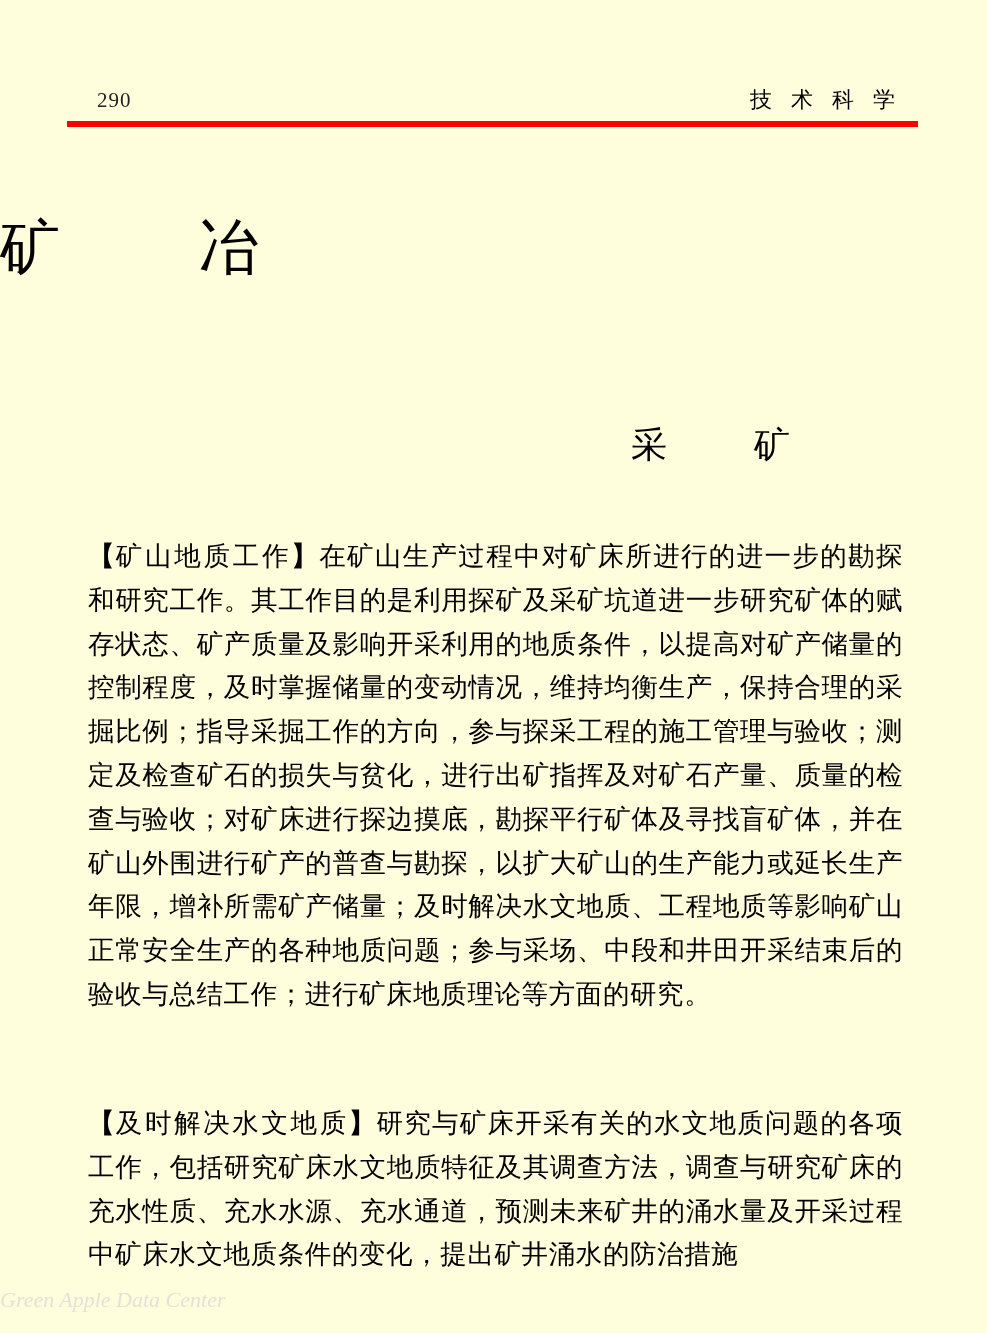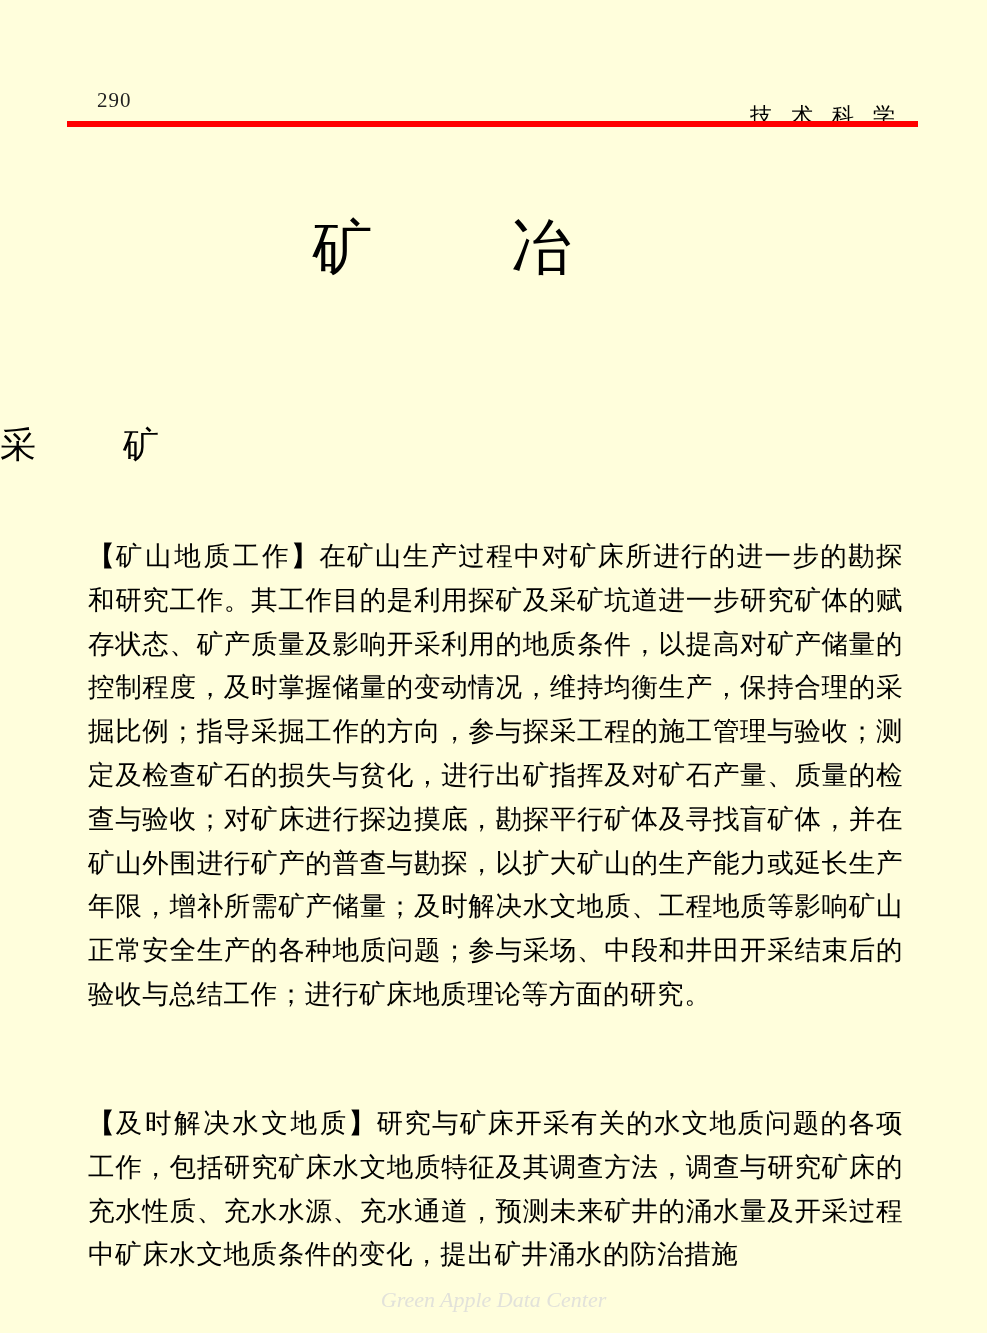--- a/index.html
+++ b/index.html
@@ -20,58 +20,56 @@
       left: 97px;
       top: 88px;
       font-family: "Liberation Serif", "DejaVu Serif", serif;
       font-size: 21px;
       color: #222;
       letter-spacing: 1px;
     }
     .running-head {
       position: absolute;
       right: 92px;
-      top: 101px;
+      top: 85px;
       font-size: 22px;
       letter-spacing: 19px;
       margin-right: -19px;
       color: #000;
     }
     .header-rule {
       position: absolute;
       left: 67px;
       top: 121px;
       width: 851px;
       height: 6px;
       background: #FF0000;
     }
     .chapter-title {
       position: absolute;
       left: 0;
       width: 787px;
       top: 212px;
-      text-align: center;
       font-size: 60px;
       line-height: 70px;
       white-space: pre;
-      padding-left: 48px;
     }
     .chapter-title .ch {
       display: inline-block;
     }
     .chapter-title .gap {
       display: inline-block;
       width: 138px;
     }
     .section-title {
       position: absolute;
       left: 0;
       width: 790px;
       top: 422px;
-      text-align: left;
+      text-align: right;
       font-size: 36px;
       line-height: 46px;
     }
     .section-title .gap {
       display: inline-block;
       width: 87px;
     }
     .entry {
       position: absolute;
       left: 88px;
@@ -88,21 +86,21 @@
       letter-spacing: 2px;
     }
     .entry .bracket {
       font-weight: bold;
     }
     .watermark {
       position: absolute;
       left: 0;
       width: 987px;
       top: 1287px;
-      text-align: center;
+      text-align: left;
       font-family: "Liberation Serif", "DejaVu Serif", serif;
       font-style: italic;
       font-size: 22px;
       color: #E2E2DA;
     }
   </style>
 </head>
 <body>
 
 <div>

